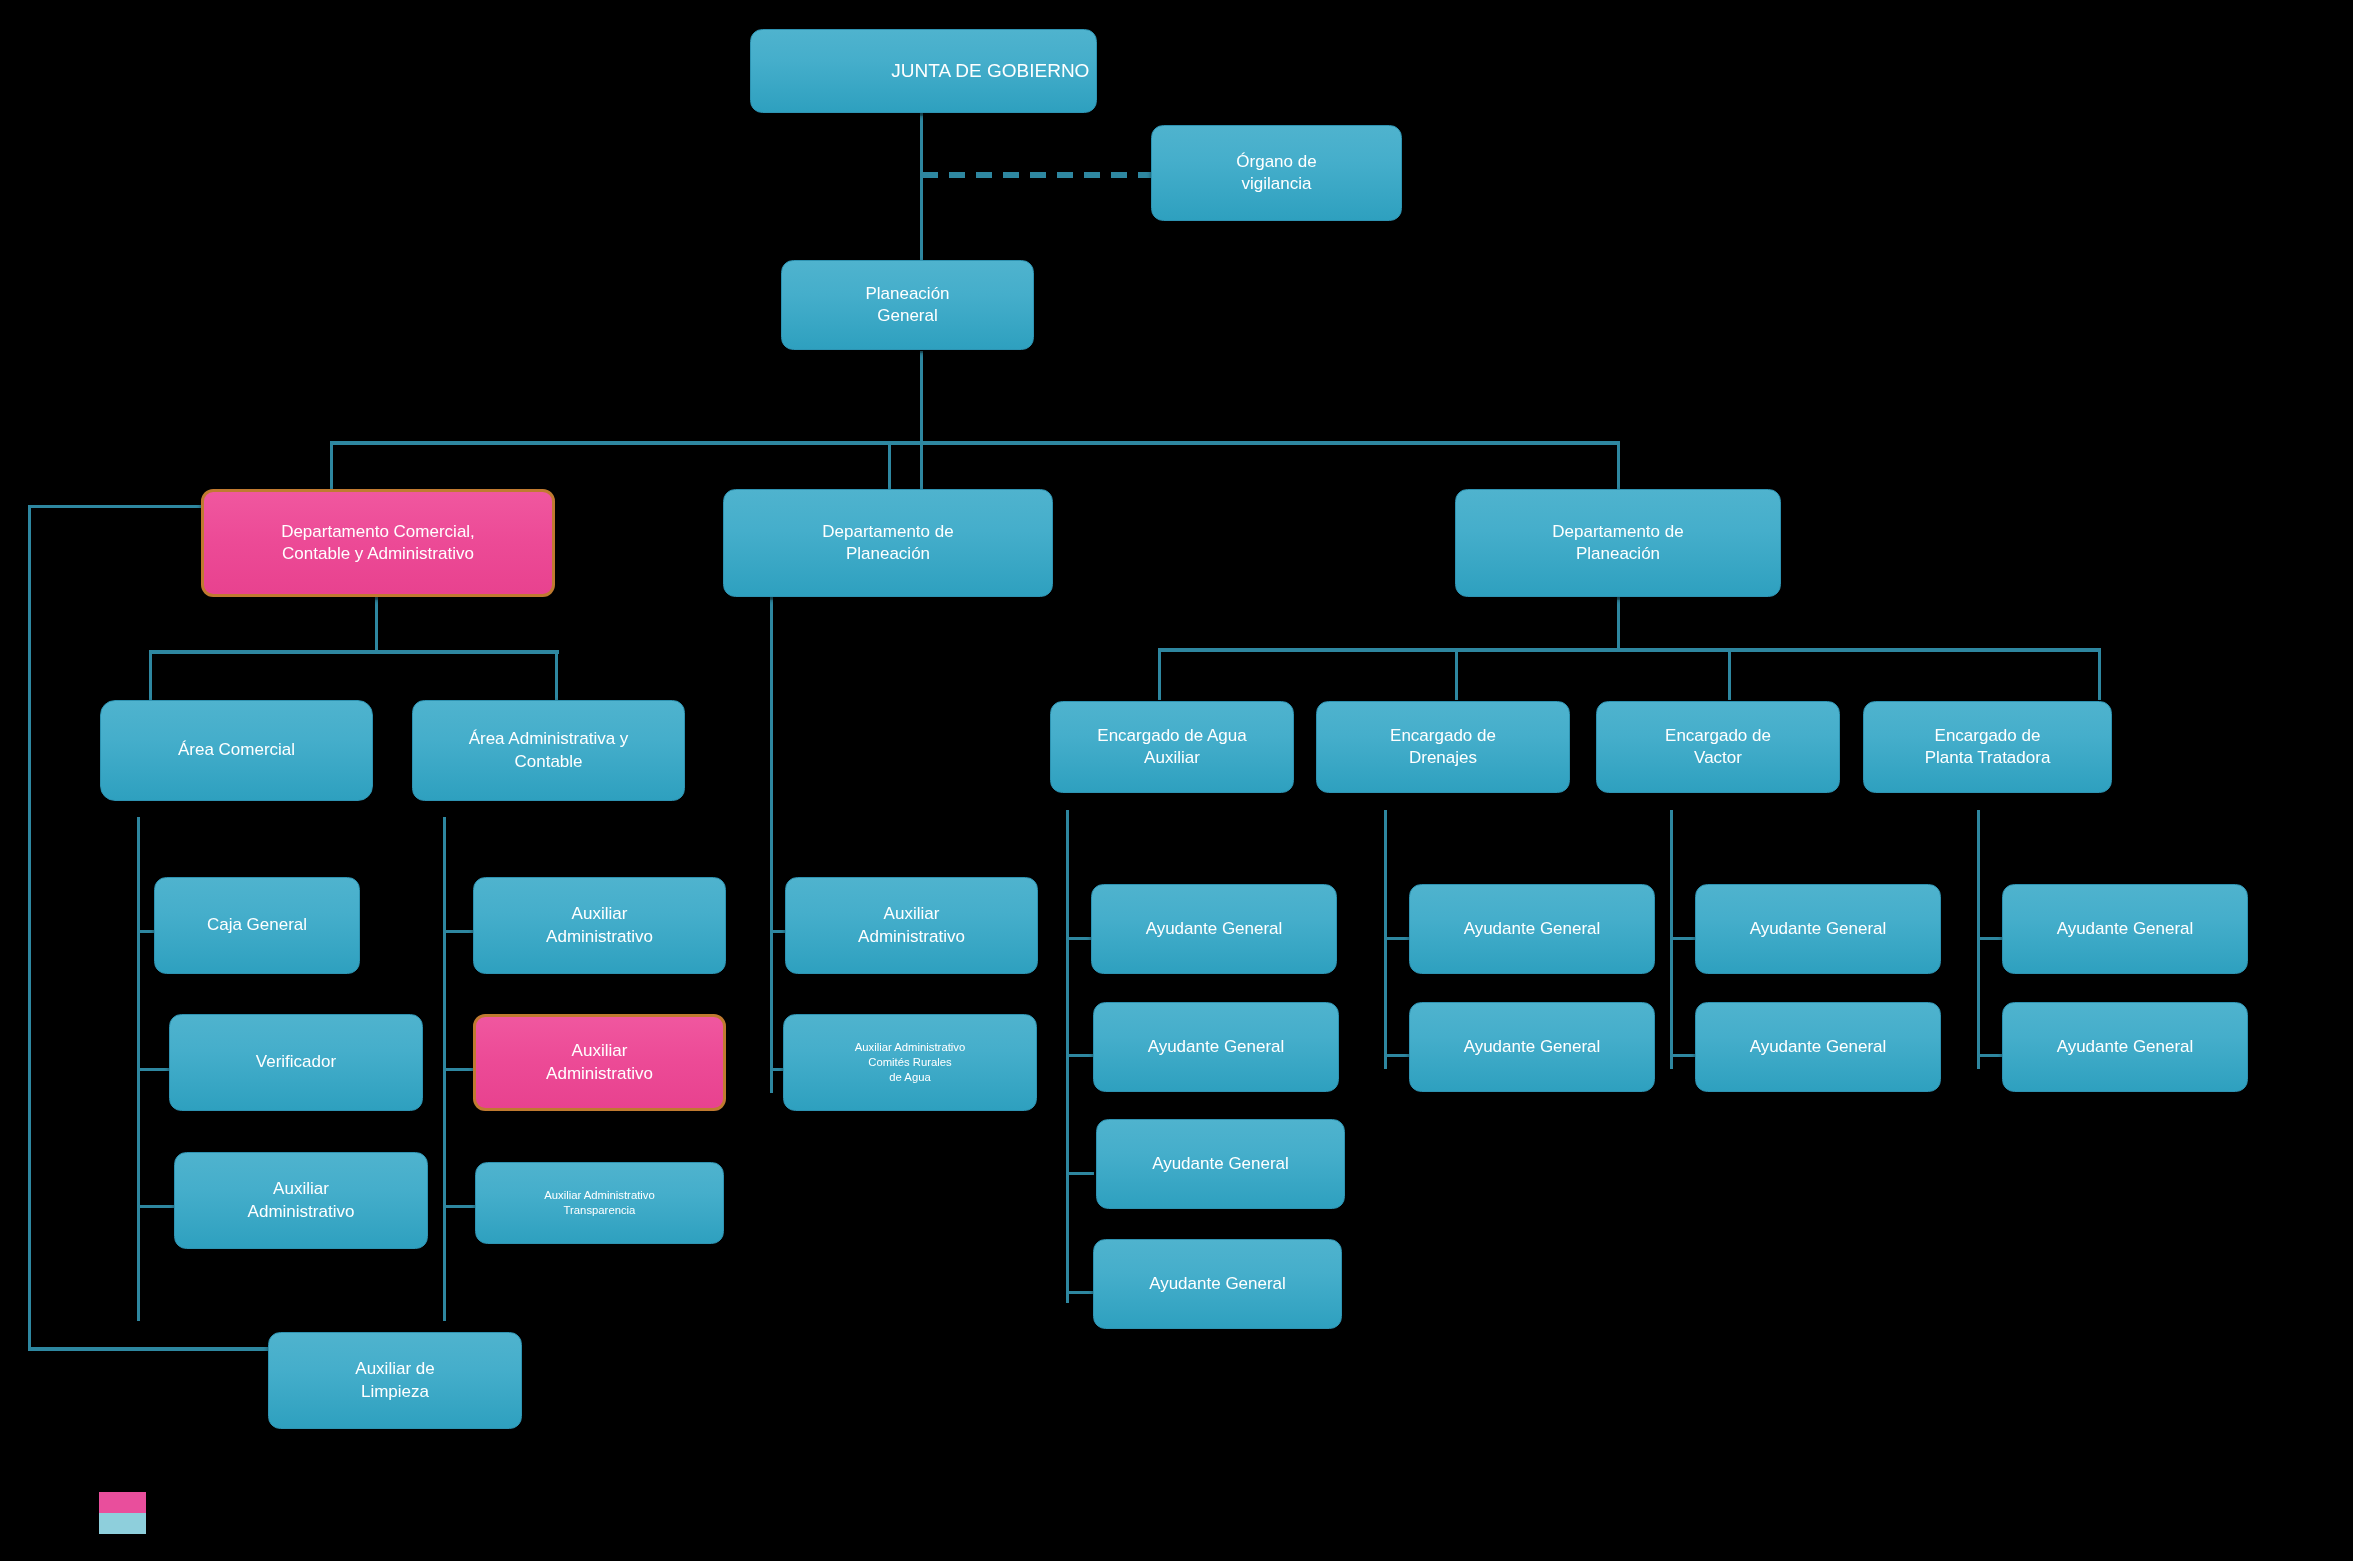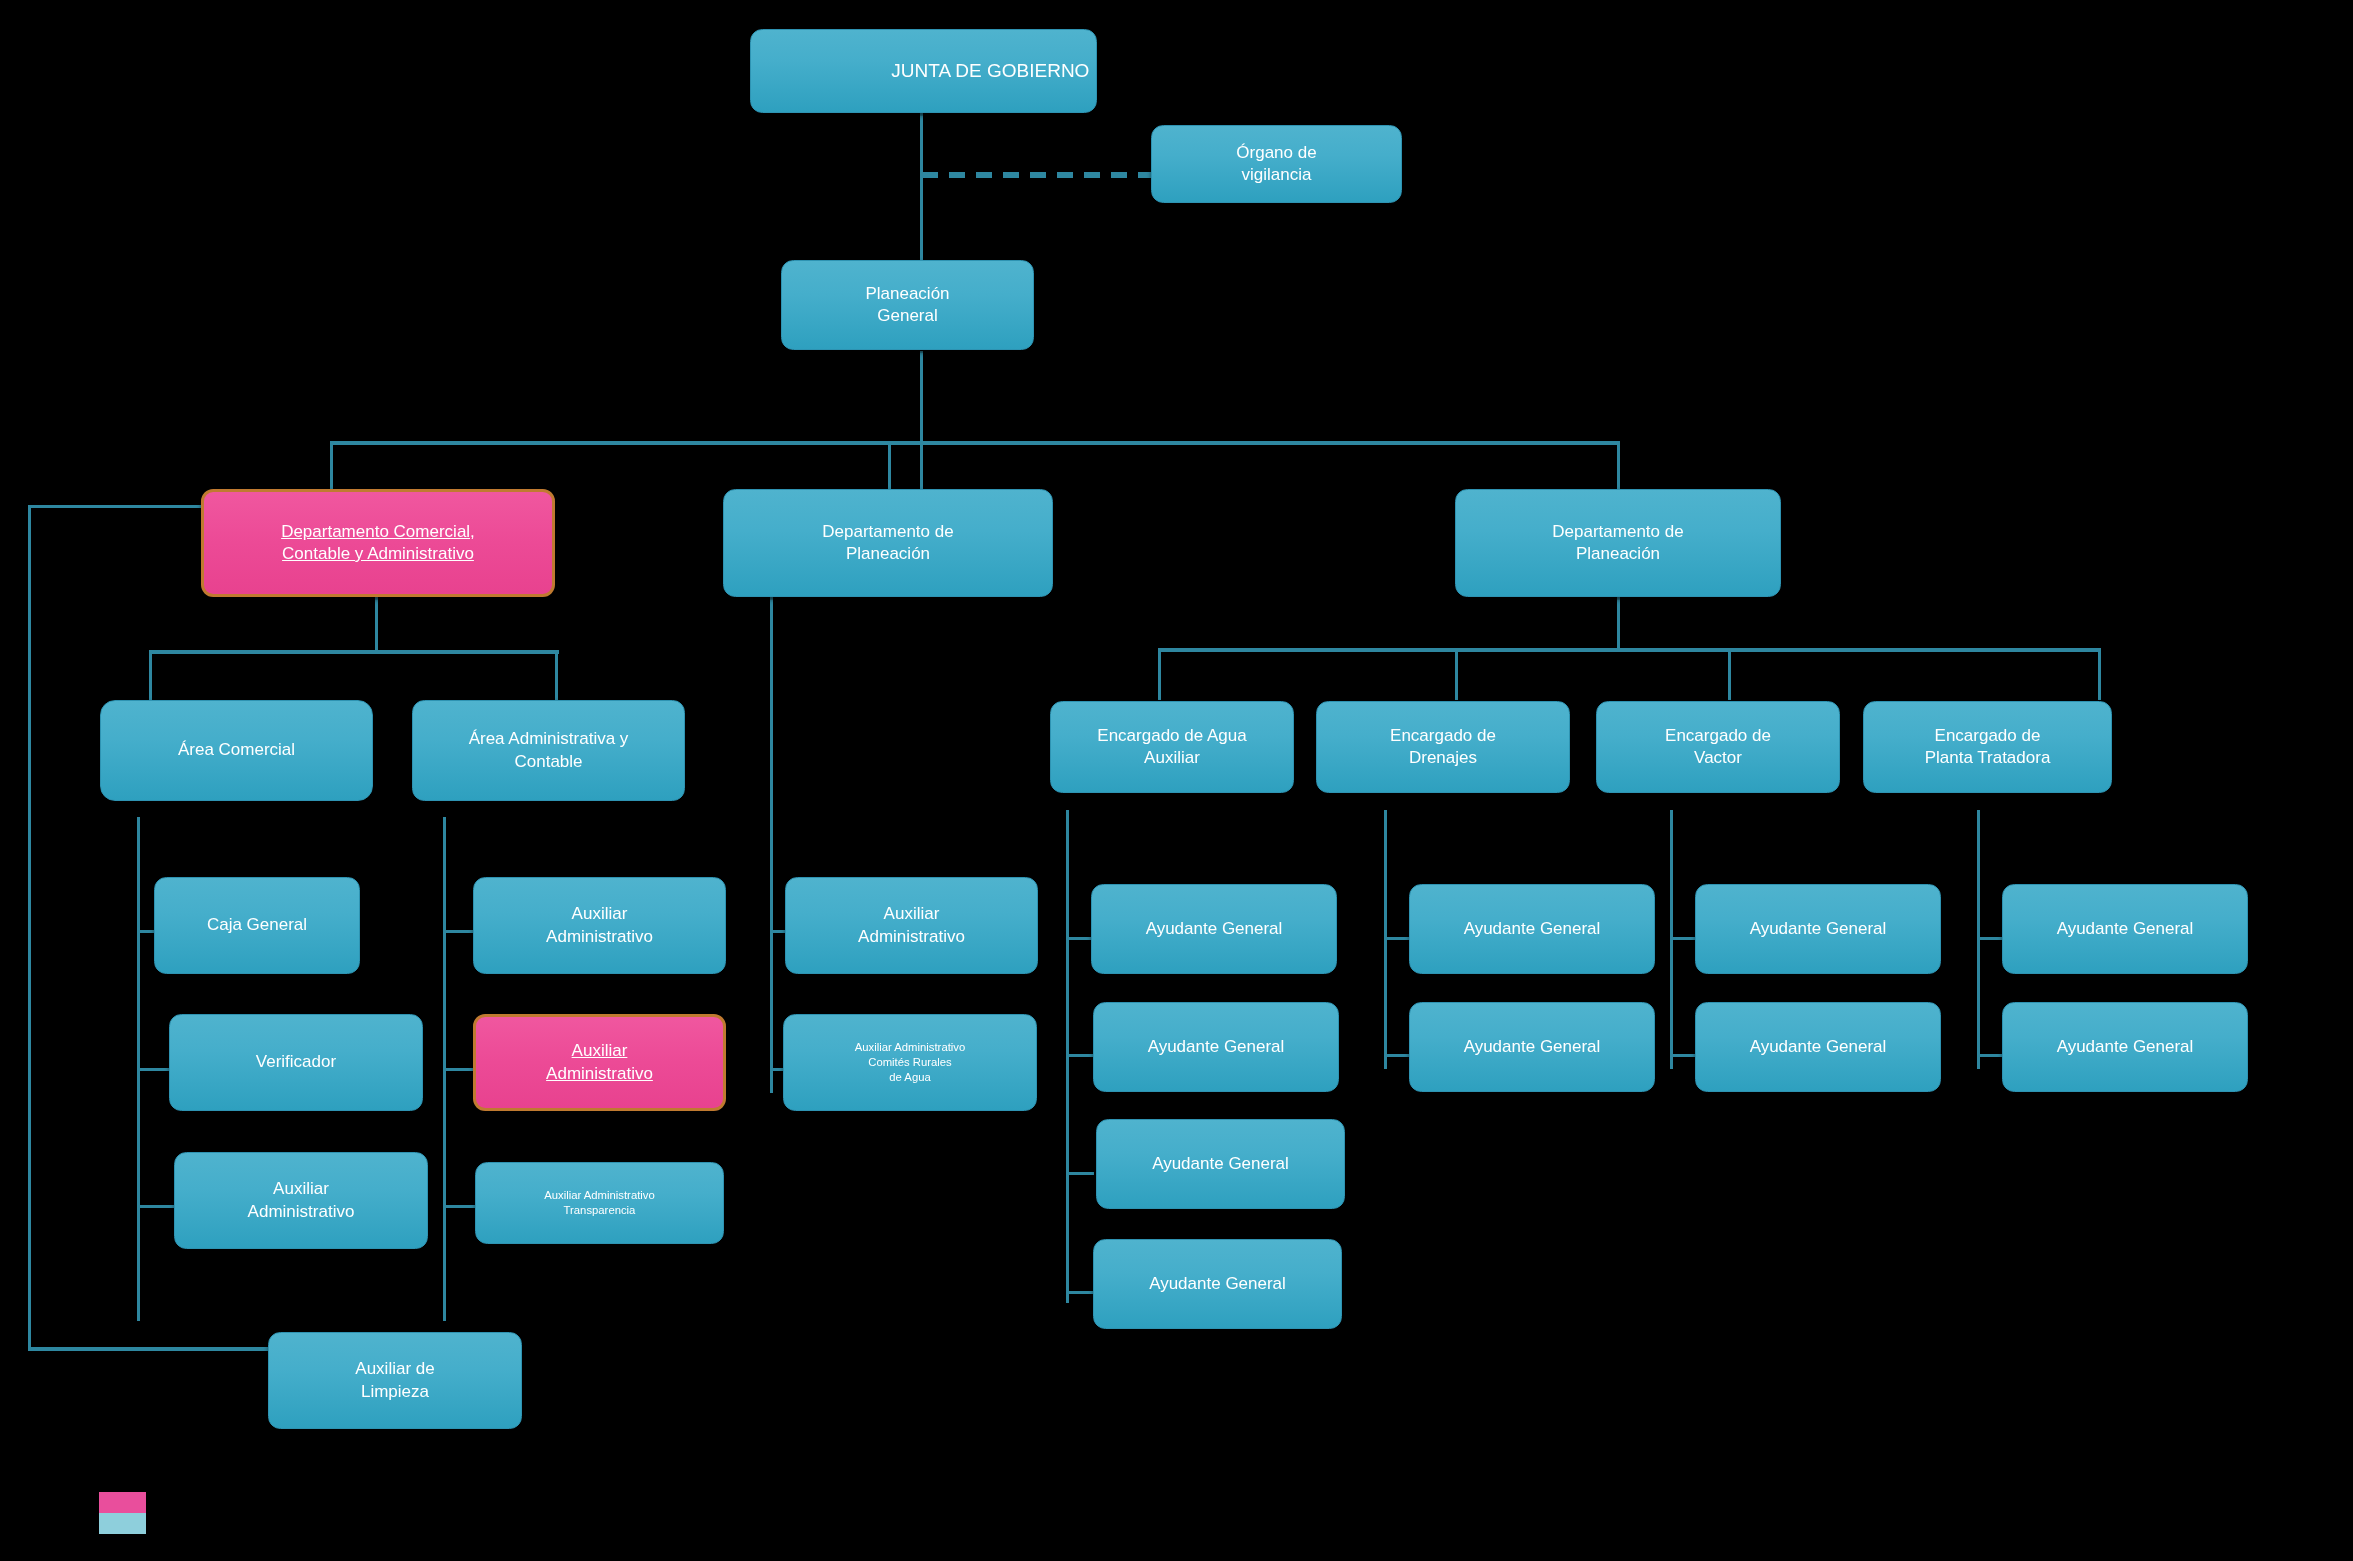--- a/index.html
+++ b/index.html
@@ -30,21 +30,20 @@
     padding:2.8px 6.6px;
     background:linear-gradient(180deg,#4FB3CE 0%, #45AECB 38%, #2EA0BF 100%);
     border:1.4px solid #2E93B2;
     box-shadow:0 2.8px 0 rgba(0,0,0,.25), 0 2.4px 4.2px rgba(0,0,0,.45);
     font-size:17px;
     z-index:5;
   }
   .node.pink{
     background:linear-gradient(180deg,#F0579F 0%, #EC4A96 50%, #E8428F 100%);
     border:3.3px solid #C07A30;
-    text-decoration:underline;
   }
   .node.xs{font-size:11.3px;}
   .node.root{font-size:19px;}
 
   
   .legend-sw{position:absolute;width:47px;height:21px;}
 </style>
 </head>
 <body>
 
@@ -106,21 +105,21 @@
   <div class="ln h" style="left:1670px;top:1054px;width:28px;"></div>
 
   <div class="ln v" style="left:1977px;top:810px;height:259px;"></div>
   <div class="ln h" style="left:1977px;top:937px;width:28px;"></div>
   <div class="ln h" style="left:1977px;top:1054px;width:28px;"></div>
 
   <div class="node root" style="left:750px;top:29px;width:347px;height:84px;justify-content:flex-end;">
     <span>JUNTA DE GOBIERNO</span>
   </div>
 
-  <div class="node" style="left:1151px;top:125px;width:251px;height:78px;">
+  <div class="node" style="left:1151px;top:125px;width:251px;height:96px;">
     <span>
       <span>Órgano de</span><br>
       <span>vigilancia</span>
     </span>
   </div>
 
   <div class="node" style="left:781px;top:260px;width:253px;height:90px;">
     <span>
       <span>Planeación</span><br>
       <span>General</span>

